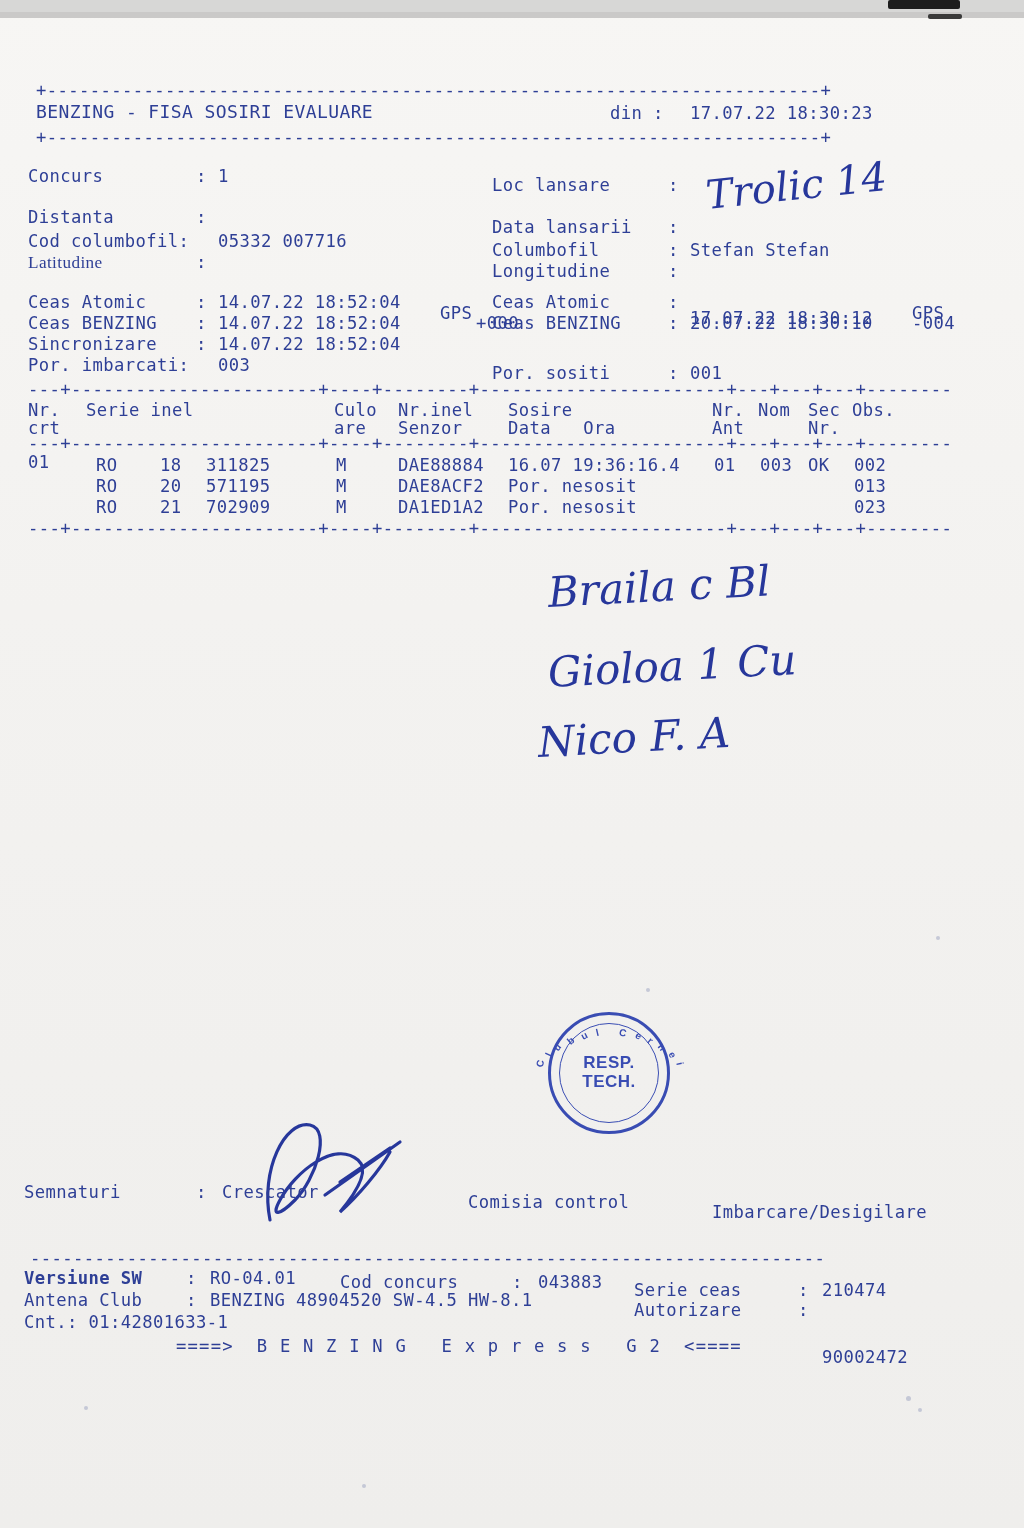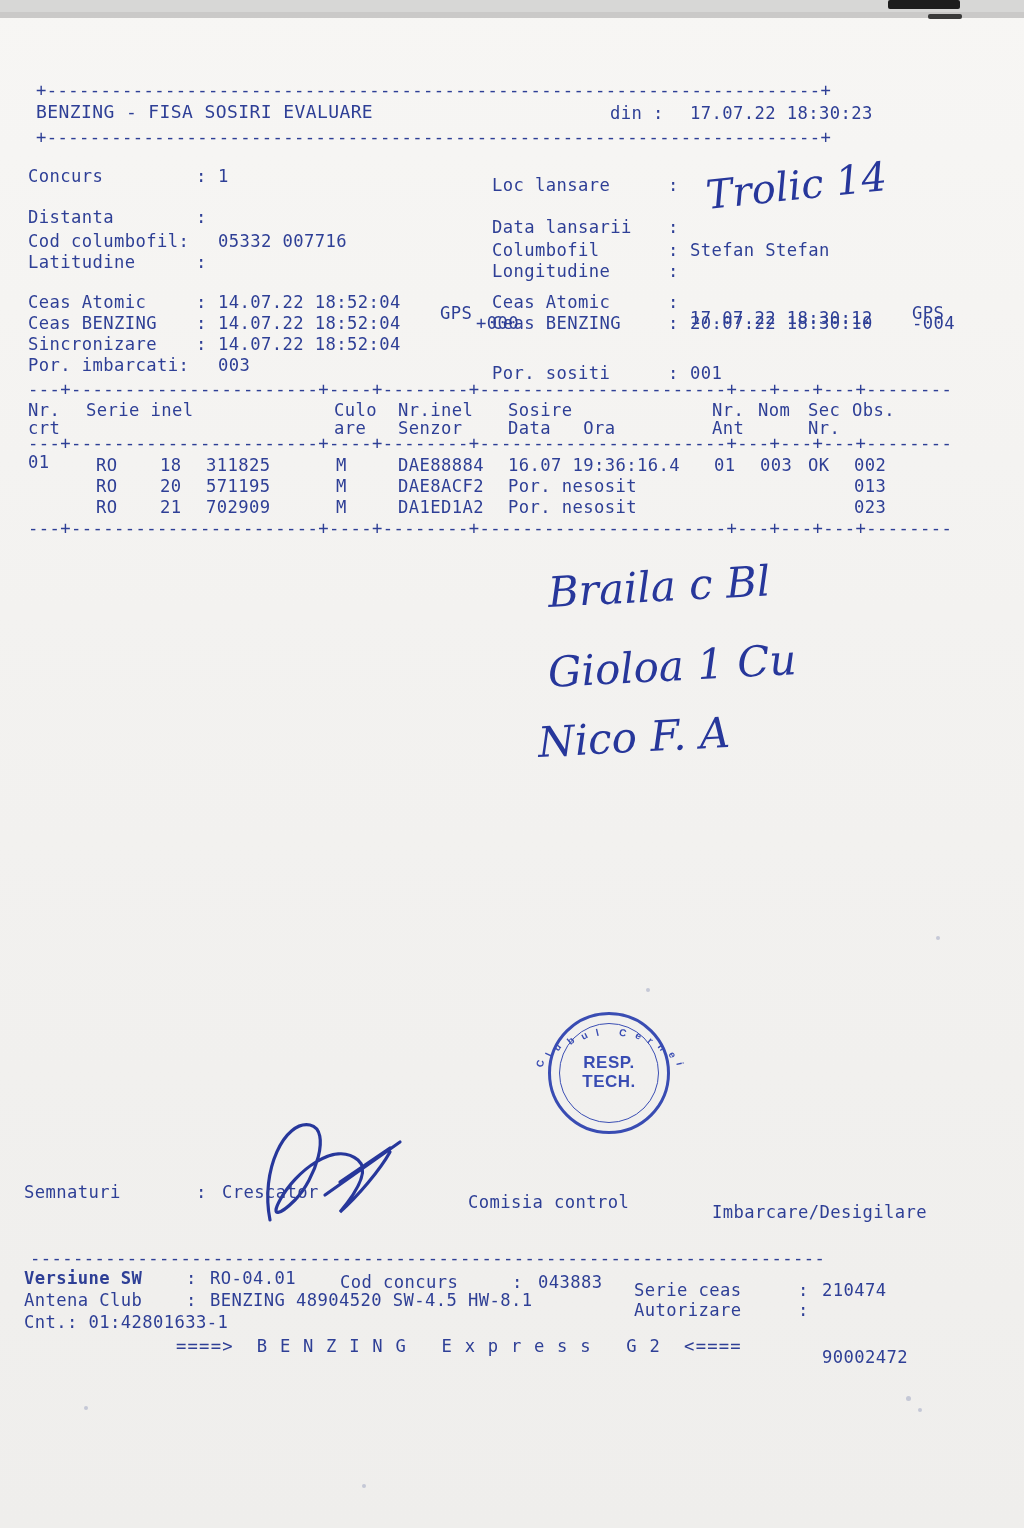--- a/index.html
+++ b/index.html
@@ -140,21 +140,21 @@
     <div class="t" style="left:28px; top:166px;">Concurs</div>
     <div class="t" style="left:196px; top:166px;">:</div>
     <div class="t" style="left:218px; top:166px;">1</div>
 
     <div class="t" style="left:28px; top:207px;">Distanta</div>
     <div class="t" style="left:196px; top:207px;">:</div>
 
     <div class="t" style="left:28px; top:231px;">Cod columbofil:</div>
     <div class="t" style="left:218px; top:231px;">05332 007716</div>
 
-    <div class="t" style="left:28px; top:252px;">Latitudine</div>
+    <div class="t" style="left:28px; top:252px;font-family:Liberation Serif, serif;">Latitudine</div>
     <div class="t" style="left:196px; top:252px;">:</div>
 
     <div class="t" style="left:492px; top:175px;">Loc lansare</div>
     <div class="t" style="left:668px; top:175px;">:</div>
 
     <div class="t" style="left:492px; top:217px;">Data lansarii</div>
     <div class="t" style="left:668px; top:217px;">:</div>
 
     <div class="t" style="left:492px; top:240px;">Columbofil</div>
     <div class="t" style="left:668px; top:240px;">:</div>

